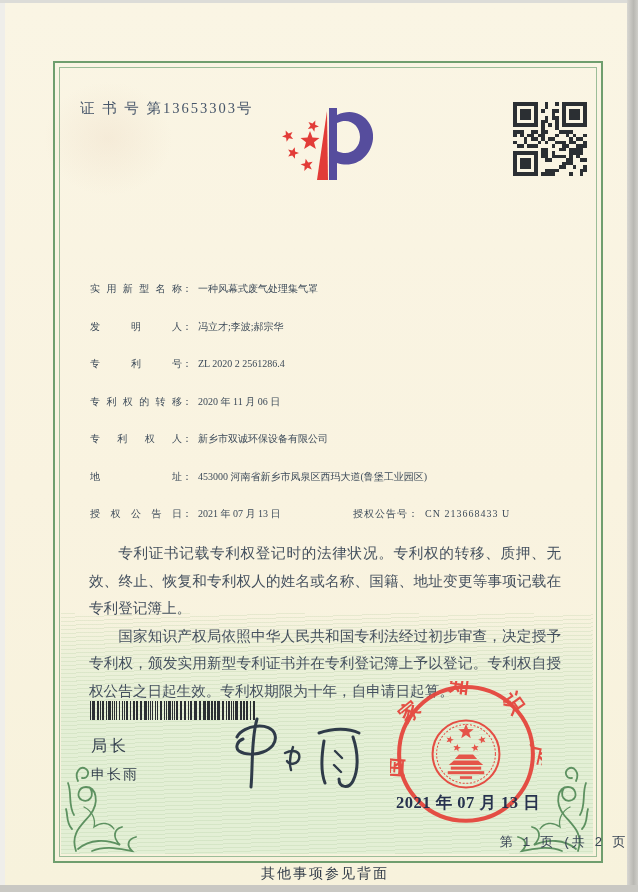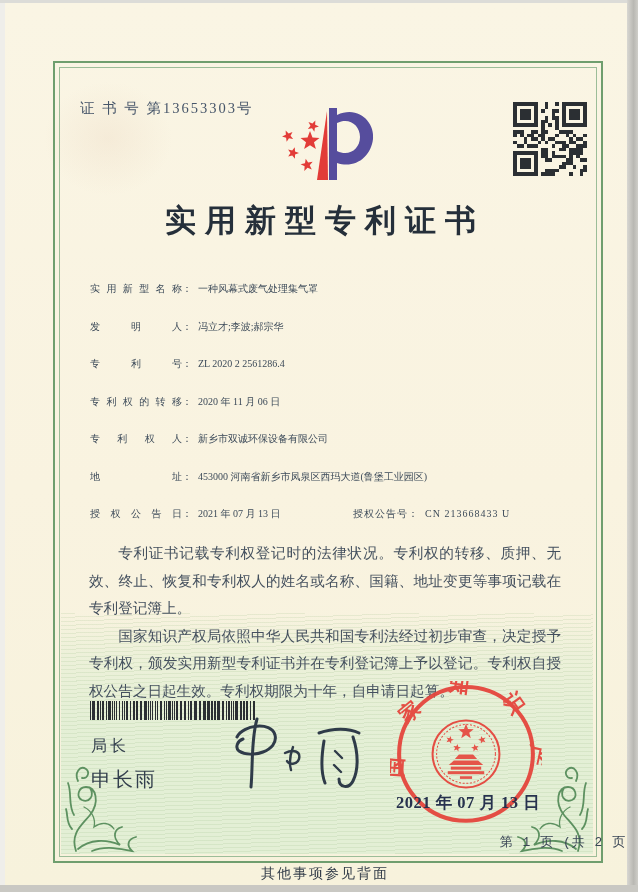--- a/index.html
+++ b/index.html
@@ -33,21 +33,21 @@
   .row{position:absolute;left:85px;font-size:10px;color:#3c4a59;white-space:nowrap;}
   .row .lbl{display:inline-block;width:92px;text-align:justify;text-align-last:justify;
       vertical-align:bottom;}
   .row .colon{margin-right:6px;}
   .row .grant2{position:absolute;left:263px;top:0;letter-spacing:1px;}
   .paras{position:absolute;left:84px;top:537px;width:472px;font-size:14.6px;line-height:27.5px;
       color:#44505e;text-align:justify;}
   .paras p{margin:0;text-indent:2em;}
   .barcode{position:absolute;left:85px;top:698px;width:170px;height:19px;}
   .signer-role{position:absolute;left:86px;top:733px;font-size:16px;color:#333f4d;letter-spacing:3px;}
-  .signer-name{position:absolute;left:86px;top:763px;font-size:20px;color:#333f4d;letter-spacing:2px;}
+  .signer-name{position:absolute;left:86px;top:763px;font-size:14px;color:#333f4d;letter-spacing:2px;}
   .signature{position:absolute;left:222px;top:710px;width:150px;height:82px;}
   .seal{position:absolute;left:385px;top:678px;width:152px;height:152px;opacity:0.93;}
   .seal-date{position:absolute;left:391px;top:789px;font-size:16.5px;font-weight:600;
       color:#27324e;letter-spacing:0.5px;}
   .page-no{position:absolute;left:10px;top:830px;width:620px;text-align:right;
       font-size:13px;color:#3a4656;letter-spacing:1px;font-family:Liberation Mono, monospace;}
   .back-note{position:absolute;left:10px;top:862px;width:620px;text-align:center;
       font-size:14px;color:#333d49;letter-spacing:2px;}
 </style>
 </head>
@@ -223,21 +223,20 @@
       <path d="M70,14 C92,4 108,22 106,38 C104,56 88,68 70,62 L70,50 C82,56 93,48 93,36 C93,24 82,16 70,22 Z" fill="#564d9d"></path>
       <g id="logo-stars" fill="#e23c38">
           <polygon points="43.00,30.00 45.47,36.60 52.51,36.91 46.99,41.30 48.88,48.09 43.00,44.20 37.12,48.09 39.01,41.30 33.49,36.91 40.53,36.60" fill="#e23c38"></polygon>
           <polygon points="48.34,19.47 48.16,23.70 51.98,25.51 47.90,26.65 47.36,30.84 45.02,27.32 40.86,28.10 43.49,24.78 41.47,21.07 45.43,22.55" fill="#e23c38"></polygon>
           <polygon points="18.66,29.47 21.57,32.55 25.53,31.07 23.51,34.78 26.14,38.10 21.98,37.32 19.64,40.84 19.10,36.65 15.02,35.51 18.84,33.70" fill="#e23c38"></polygon>
           <polygon points="27.77,46.27 28.02,50.49 32.00,51.92 28.06,53.45 27.93,57.68 25.26,54.41 21.20,55.60 23.48,52.04 21.10,48.54 25.19,49.61" fill="#e23c38"></polygon>
           <polygon points="38.71,57.63 41.13,61.52 45.66,60.80 42.71,64.31 44.79,68.39 40.54,66.68 37.30,69.91 37.62,65.34 33.54,63.26 37.99,62.15" fill="#e23c38"></polygon>
         </g>
     </svg>
 
-    <div class="doc-title">实用新型专利证书</div>
 
     <div class="row" style="top:279px">
       <span class="lbl">实用新型名称</span><span class="colon">：</span><span>一种风幕式废气处理集气罩</span>
     </div>
     <div class="row" style="top:317px">
       <span class="lbl">发明人</span><span class="colon">：</span><span>冯立才;李波;郝宗华</span>
     </div>
     <div class="row" style="top:354px">
       <span class="lbl">专利号</span><span class="colon">：</span><span>ZL 2020 2 2561286.4</span>
     </div>

